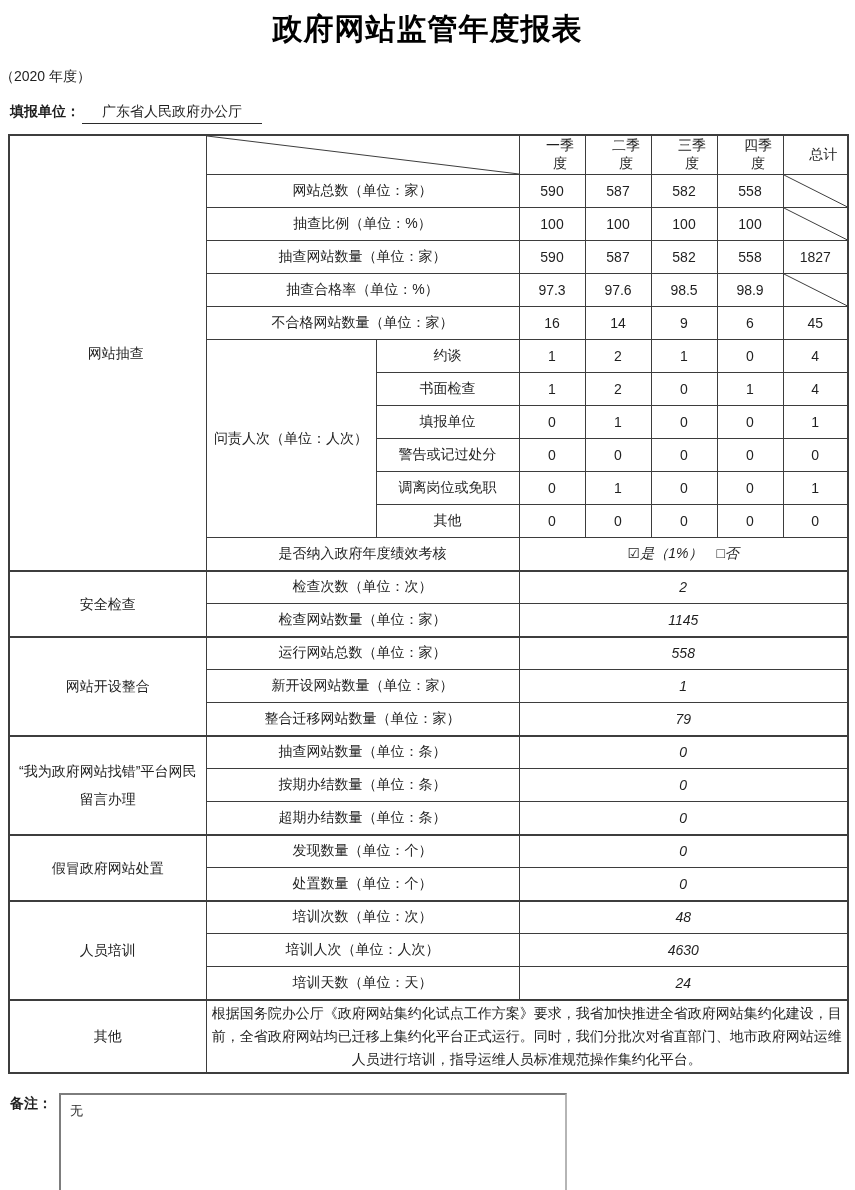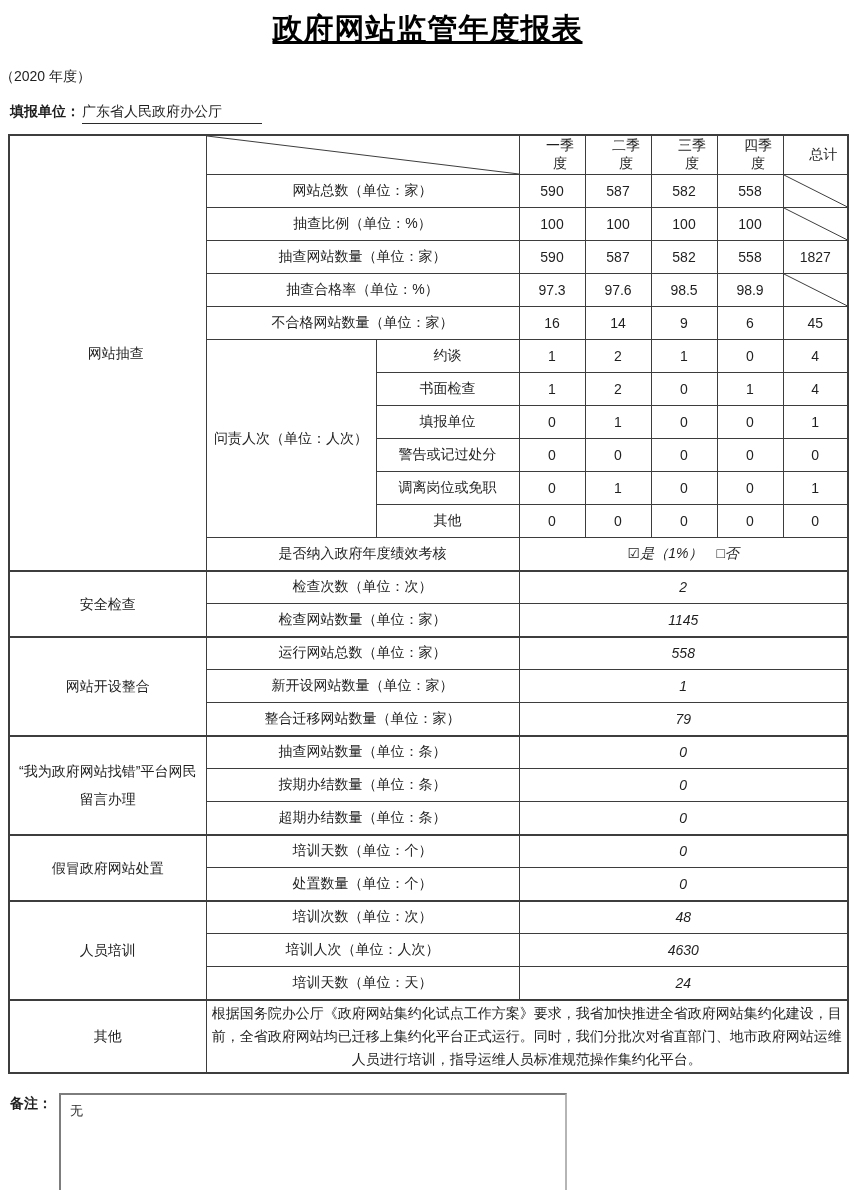--- a/index.html
+++ b/index.html
@@ -10,37 +10,36 @@
     color: #1f1f1f;
     position: relative;
   }
   .title {
     margin-top: 9px;
     text-align: center;
     font-size: 30px;
     font-weight: bold;
     color: #000;
     letter-spacing: 1px;
-    text-decoration: underline;
   }
   .subtitle {
     margin-top: 18px;
     text-align: left;
     font-size: 14px;
     color: #1f1f1f;
   }
   .unit-line {
     margin: 17px 0 10px 10px;
     font-size: 14px;
   }
   .unit-label { font-weight: bold; }
   .unit-value {
     display: inline-block;
     width: 180px;
-    text-align: left;
+    text-align: center;
     border-bottom: 1.5px solid #2b2b2b;
     padding-bottom: 2px;
     margin-left: 2px;
     font-size: 14px;
   }
   table.report {
     margin-left: 8px;
     width: 839px;
     border-collapse: collapse;
     table-layout: fixed;
@@ -276,21 +275,21 @@
       <td colspan="2">按期办结数量（单位：条）</td>
       <td colspan="5" class="val">0</td>
     </tr>
     <tr>
       <td colspan="2">超期办结数量（单位：条）</td>
       <td colspan="5" class="val">0</td>
     </tr>
 
     <tr class="sec">
       <td rowspan="2" class="cat">假冒政府网站处置</td>
-      <td colspan="2">培训天数（单位：个）</td>
+      <td colspan="2">发现数量（单位：个）</td>
       <td colspan="5" class="val">0</td>
     </tr>
     <tr>
       <td colspan="2">处置数量（单位：个）</td>
       <td colspan="5" class="val">0</td>
     </tr>
 
     <tr class="sec">
       <td rowspan="3" class="cat">人员培训</td>
       <td colspan="2">培训次数（单位：次）</td>

